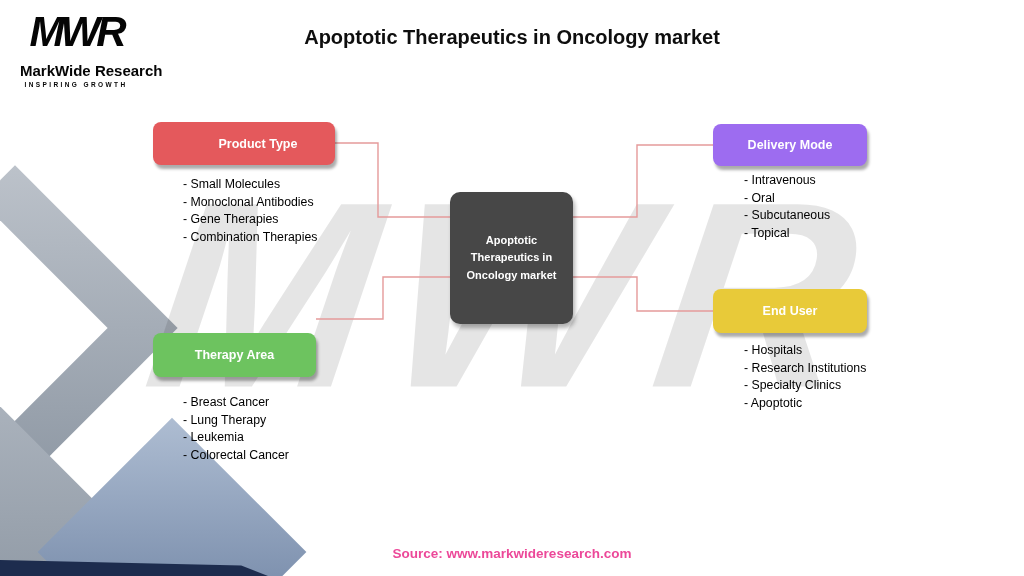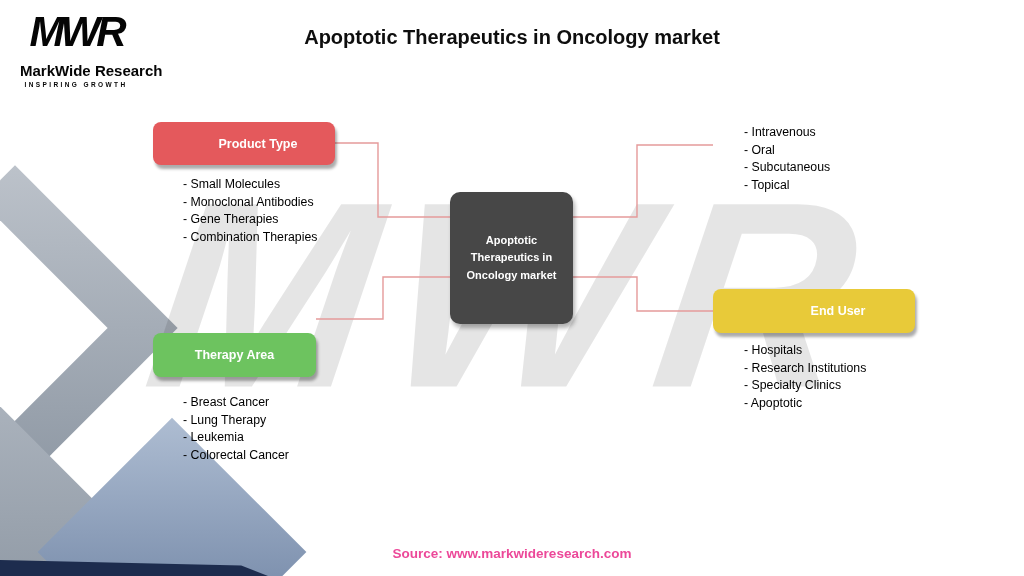--- a/index.html
+++ b/index.html
@@ -103,21 +103,21 @@
   .cat-items {
     list-style: none; margin: 0; padding: 0;
     font-size: 12.3px; line-height: 17.5px; color: #000000;
   }
   .cat-product-type  { left: 153px; top: 122px; }
   .cat-product-type  .cat-box   { width: 154px; height: 43px; padding-left: 28px; }
   .cat-product-type  .cat-items { margin-top: 11px; padding-left: 30px; }
 
   .cat-delivery-mode { left: 713px; top: 124px; }
   .cat-delivery-mode .cat-box   { width: 154px; height: 42px; }
-  .cat-delivery-mode .cat-items {  padding-left: 31px; }
+  .cat-delivery-mode .cat-items { margin-top: 6px;  padding-left: 31px; }
 
   .cat-therapy-area  { left: 153px; top: 297px; }
   .cat-therapy-area  .cat-box   { width: 163px; height: 44px; }
   .cat-therapy-area  .cat-items { margin-top: 17px; padding-left: 30px; }
 
   .cat-end-user      { left: 713px; top: 289px; }
   .cat-end-user      .cat-box   { width: 154px; height: 44px; }
   .cat-end-user      .cat-items { margin-top: 9px;  padding-left: 31px; }
 
   
@@ -171,20 +171,23 @@
     </div>
     <ul class="cat-items">
       <li>- Small Molecules</li>
       <li>- Monoclonal Antibodies</li>
       <li>- Gene Therapies</li>
       <li>- Combination Therapies</li>
     </ul>
   </section>
 
   <section class="category cat-delivery-mode">
+    <div class="cat-box" style="background: rgb(157, 108, 240);">
+      <span>Delivery Mode</span>
+    </div>
     <ul class="cat-items">
       <li>- Intravenous</li>
       <li>- Oral</li>
       <li>- Subcutaneous</li>
       <li>- Topical</li>
     </ul>
   </section>
 
   <section class="category cat-therapy-area">
     <div class="cat-box" style="background: rgb(109, 195, 95); margin-top: 36px;">
@@ -192,21 +195,21 @@
     </div>
     <ul class="cat-items">
       <li>- Breast Cancer</li>
       <li>- Lung Therapy</li>
       <li>- Leukemia</li>
       <li>- Colorectal Cancer</li>
     </ul>
   </section>
 
   <section class="category cat-end-user">
-    <div class="cat-box" style="background: rgb(232, 202, 57); padding-left: 48px;">
+    <div class="cat-box" style="background: rgb(232, 202, 57);">
       <span>End User</span>
     </div>
     <ul class="cat-items">
       <li>- Hospitals</li>
       <li>- Research Institutions</li>
       <li>- Specialty Clinics</li>
       <li>- Apoptotic</li>
     </ul>
   </section>
 

